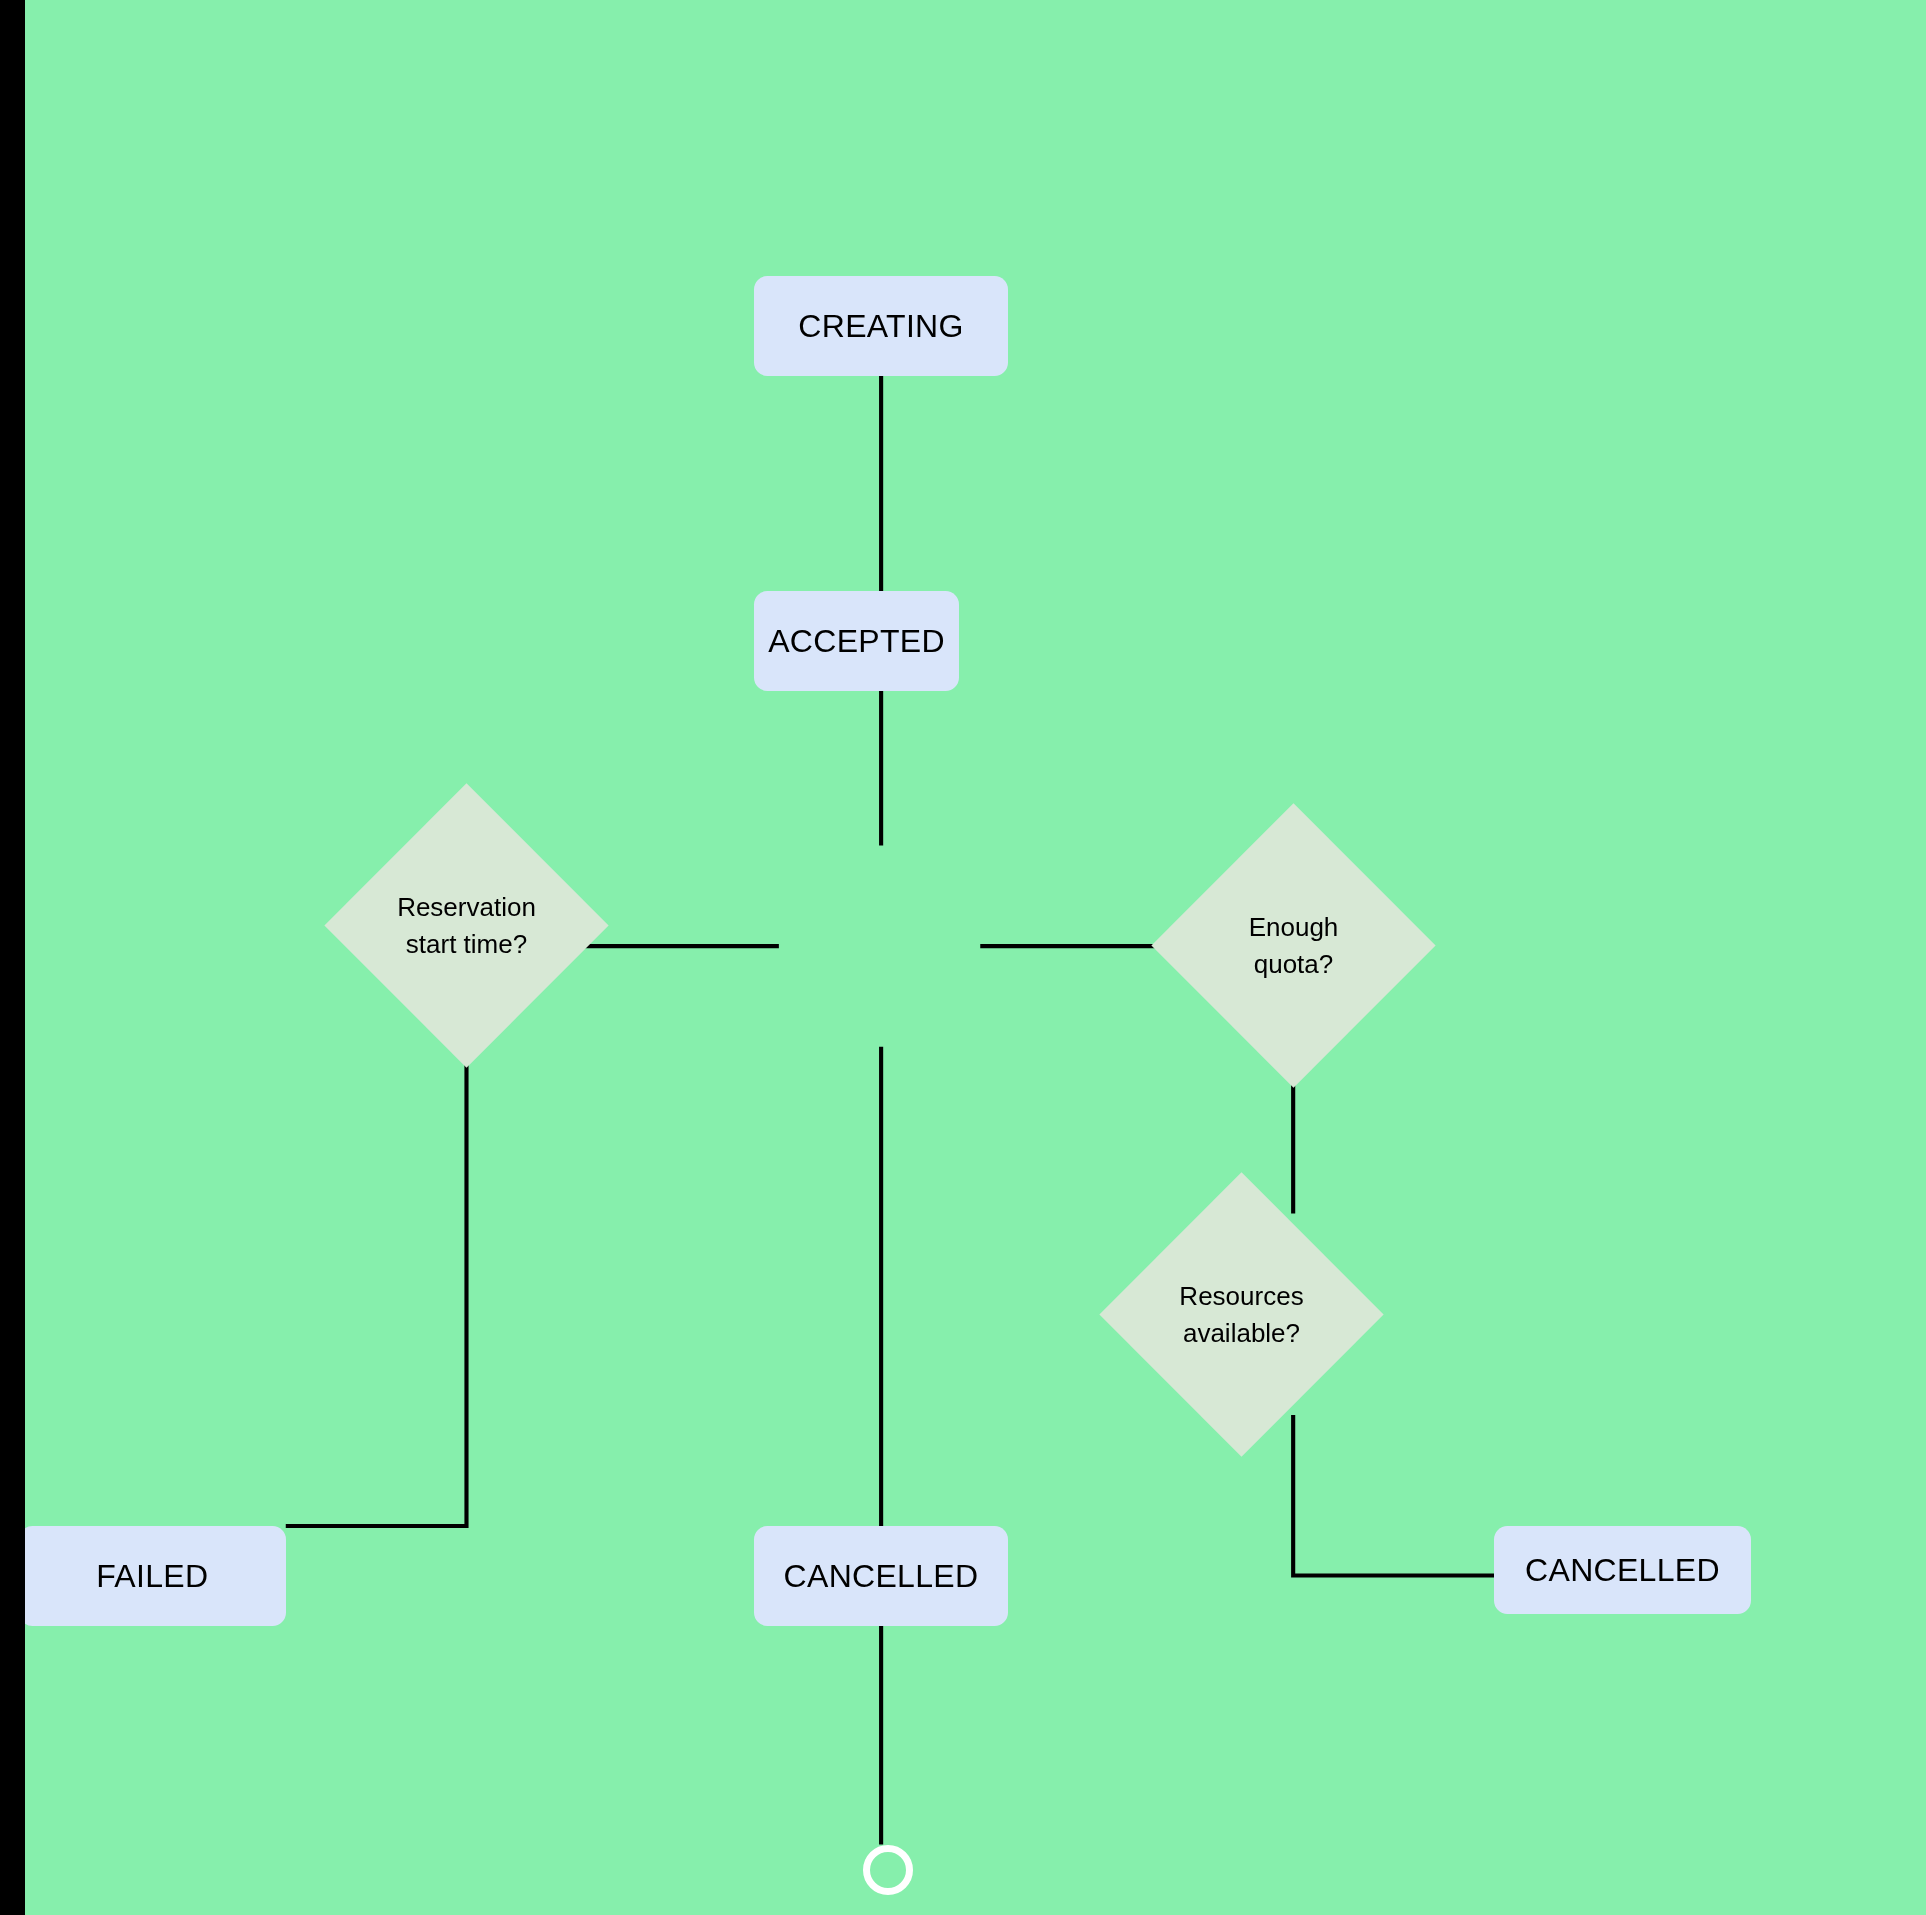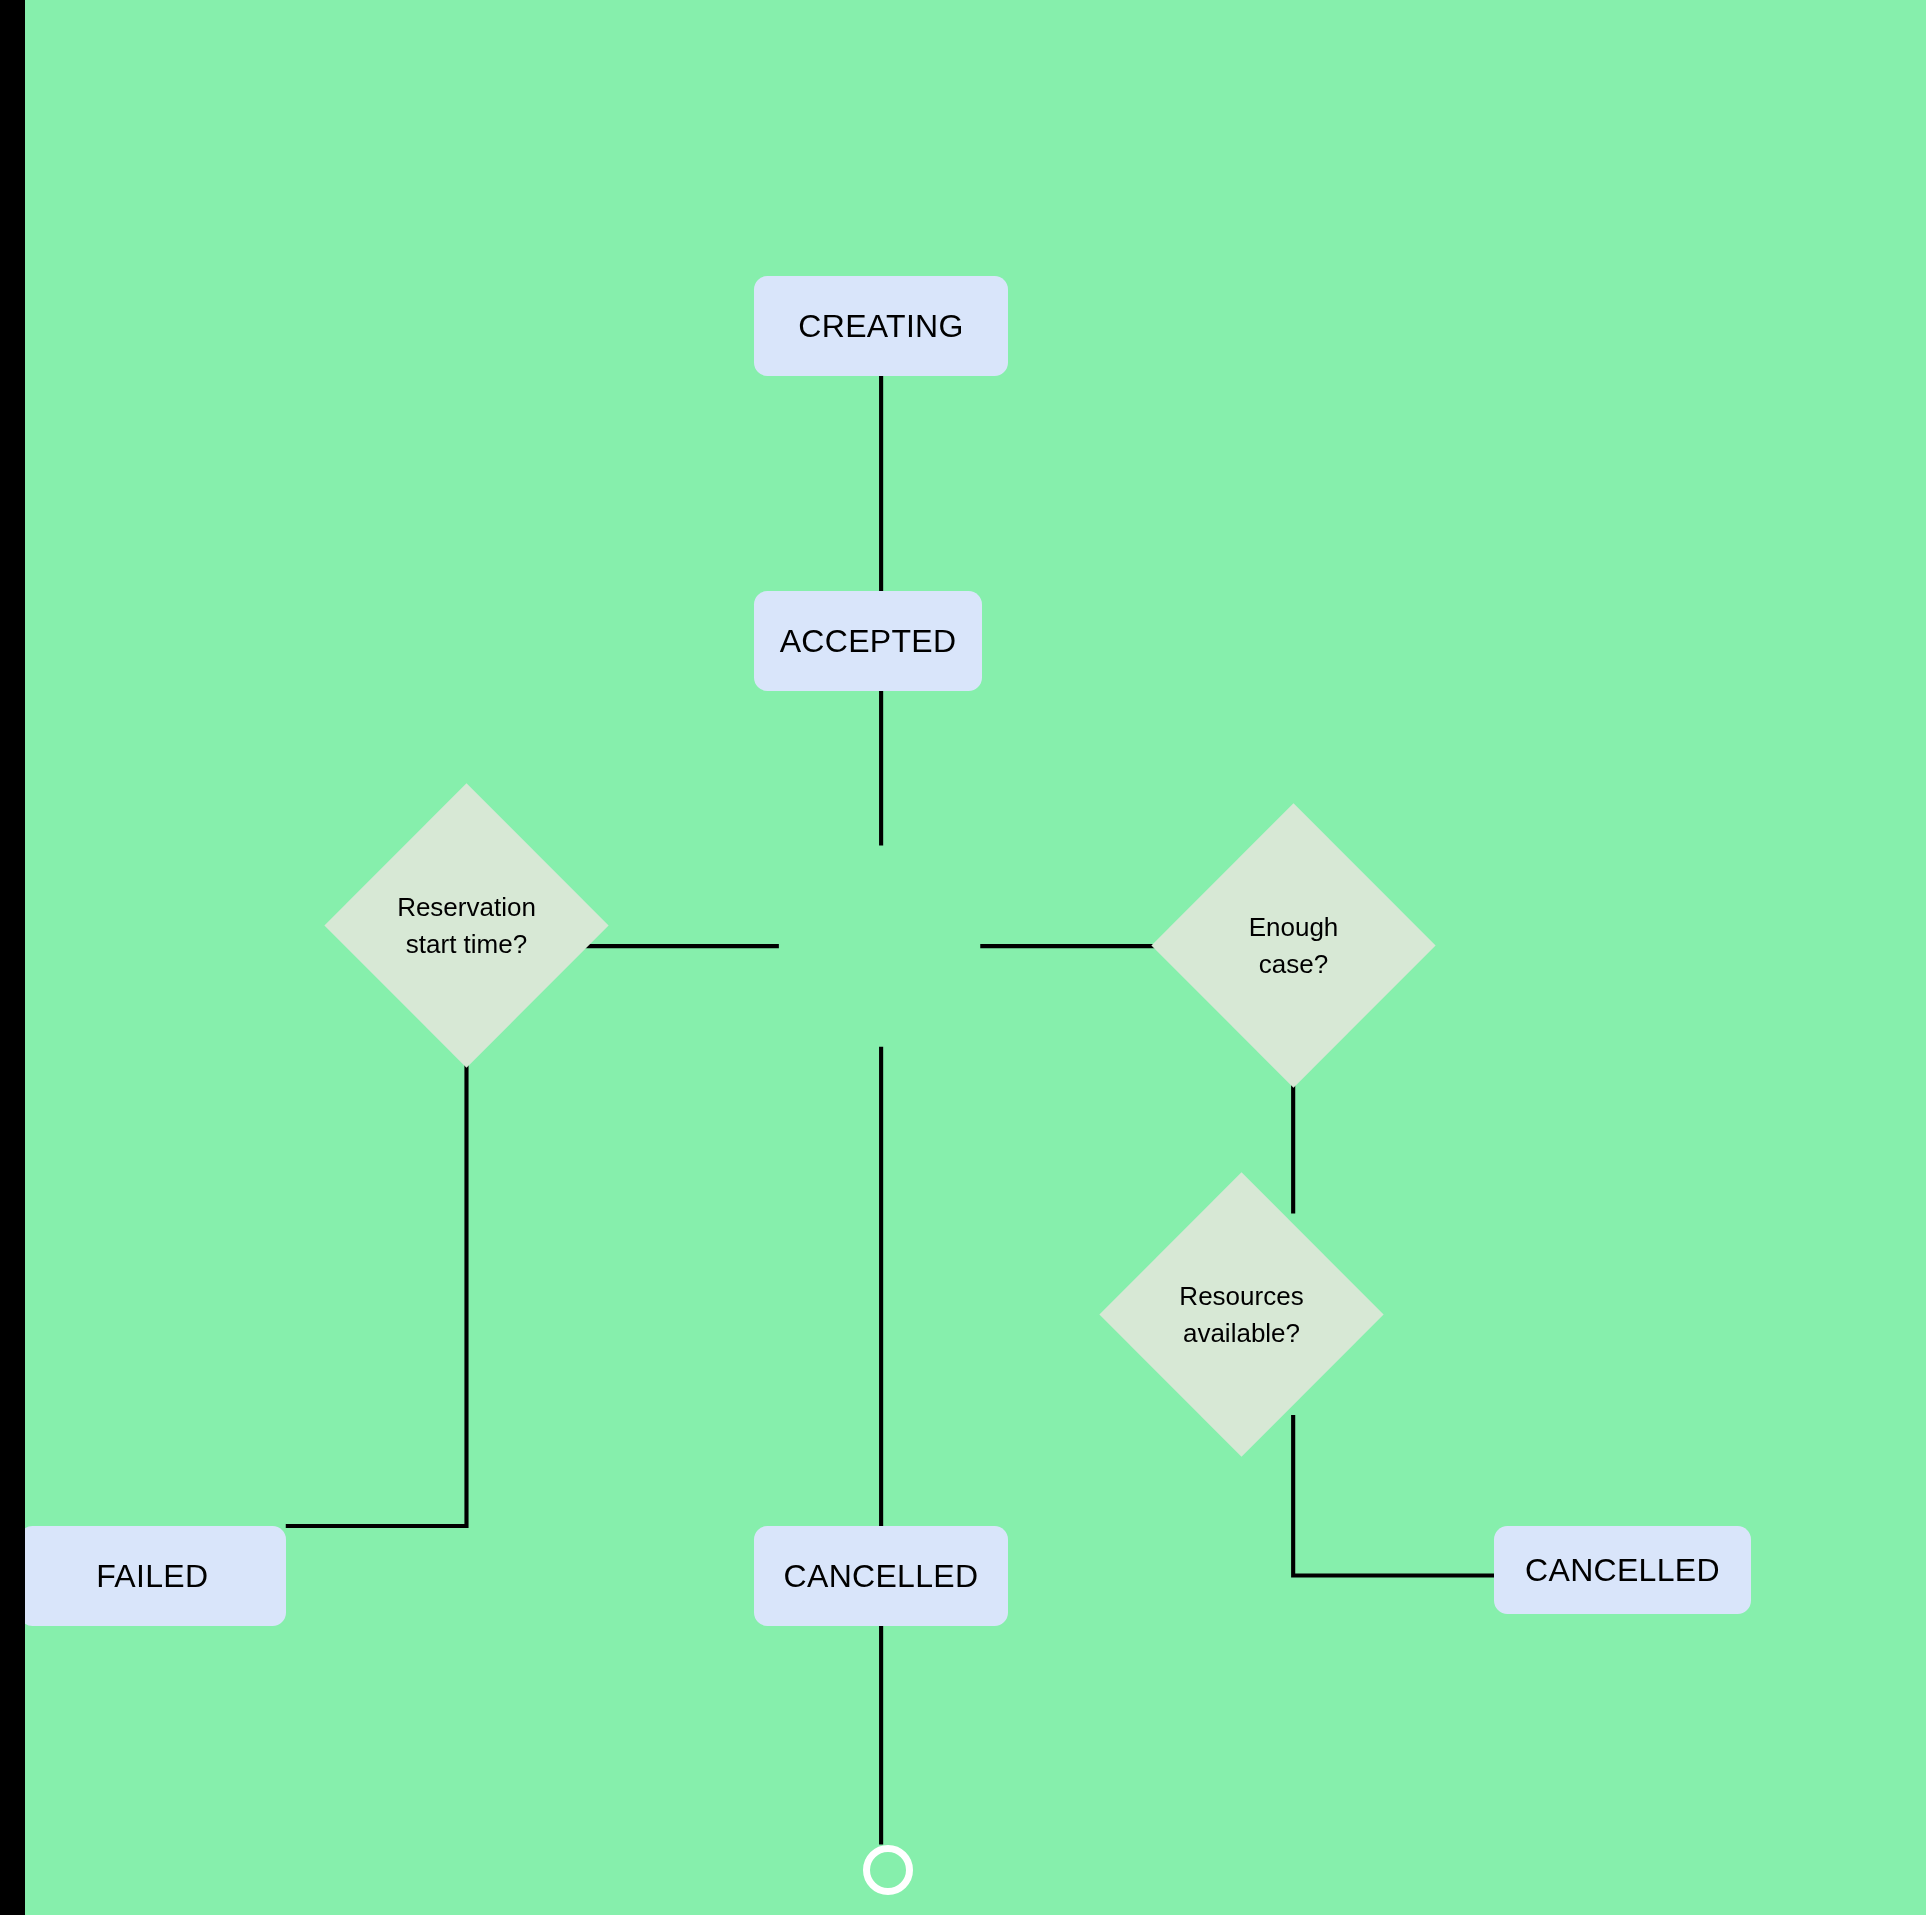--- a/index.html
+++ b/index.html
@@ -93,35 +93,35 @@
       <path d="M1658 2027 L1658 2955"></path>
       <path d="M2456 2740 L2456 3051 L2845 3051"></path>
       <path d="M1658 3148 L1658 3572"></path>
     </g>
   </svg>
 
   <div class="state-box" style="left:729px; top:276px; width:254px; height:100px;">
     <span>CREATING</span>
   </div>
 
-  <div class="state-box" style="left:729px; top:591px; width:228px; height:100px;">
+  <div class="state-box" style="left:729px; top:591px; width:205px; height:100px;">
     <span>ACCEPTED</span>
   </div>
 
   <div class="decision" style="left:341px; top:825px; width:201px; height:201px;">
     <span class="diamond-shape"></span>
     <span class="decision-label">Reservation
 start time?</span>
   </div>
 
 
   <div class="decision" style="left:1168px; top:845px; width:201px; height:201px;">
     <span class="diamond-shape"></span>
     <span class="decision-label">Enough
-case?</span>
+quota?</span>
   </div>
 
   <div class="decision" style="left:1116px; top:1214px; width:201px; height:201px;">
     <span class="diamond-shape"></span>
     <span class="decision-label">Resources
 available?</span>
   </div>
 
   <div class="state-box" style="left:-6.2px; top:1526px; width:267px; height:100px;">
     <span>FAILED</span>

